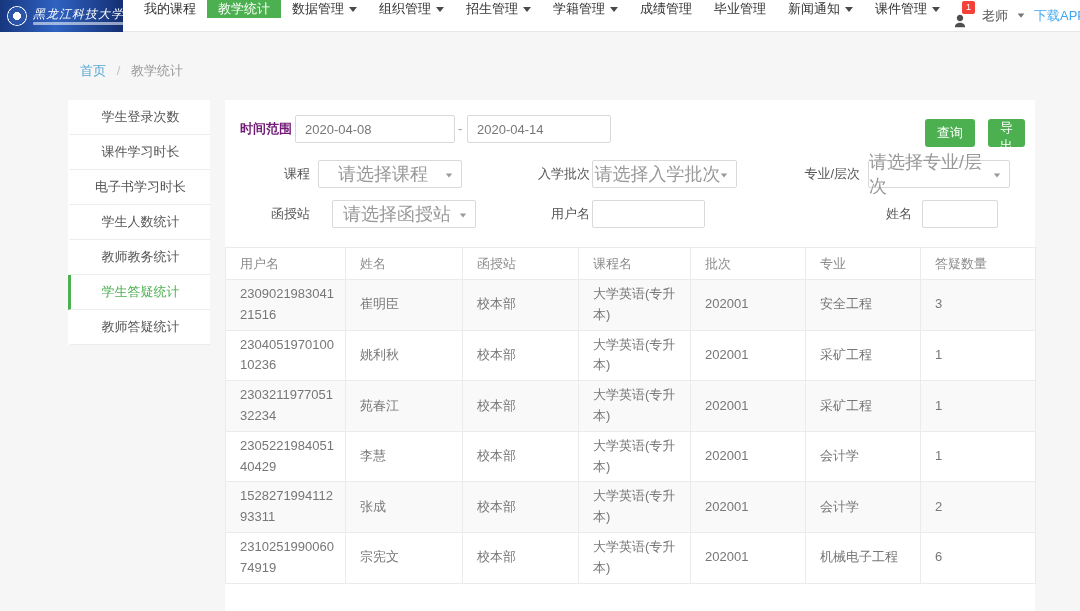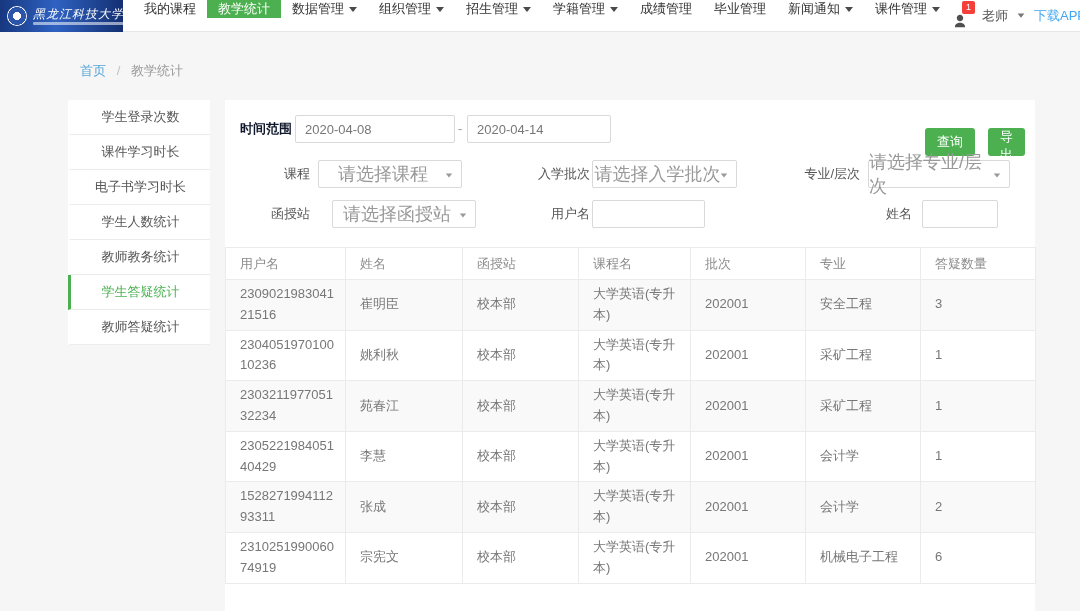--- a/index.html
+++ b/index.html
@@ -70,36 +70,36 @@
   
   .main {
     position: absolute; left: 225px; top: 100px; width: 810px; min-height: 511px;
     background: #fff; padding: 15px 15px 0;
   }
   .filter-row { position: relative; height: 28px; }
   .fr1 { margin-bottom: 17px; }
   .fr2 { margin-bottom: 12px; }
   .fr3 { margin-bottom: 19px; }
   .flabel { position: absolute; top: 0; line-height: 28px; color: #555; text-align: right; }
-  .flabel.strong { font-weight: bold; color: #0f172a; }
+  .flabel.strong { font-weight: bold; color: #701a75; }
   .ctrl { position: absolute; top: 0; height: 28px; }
   input.txt {
     width: 100%; height: 28px; border: 1px solid #d9d9d9; border-radius: 2px;
     padding: 0 9px; font-size: 13px; color: #777; background: #fff; outline: none;
     font-family: "Liberation Sans", sans-serif;
   }
   .select-box {
     width: 100%; height: 28px; border: 1px solid #d9d9d9; border-radius: 2px;
     background: #fff; position: relative; cursor: pointer;
     display: flex; align-items: center; justify-content: center;
   }
   .select-box .sel-text { color: #999; font-size: 18px; padding-right: 14px; }
   .select-box .caret { position: absolute; right: 8px; top: 12px; border-top-color: #999; transform: scale(.8); }
   .btn {
-    position: absolute; top: 13px; height: 28px; border: none; border-radius: 3px;
+    position: absolute; top: 4px; height: 28px; border: none; border-radius: 3px;
     background: #4cb050; color: #fff; font-size: 13px; cursor: pointer; padding: 0 12px;
     font-family: "Liberation Sans", sans-serif;
   }
   .btn-query { left: 685px; }
   .btn-export { left: 748px; }
   .dash-sep { position: absolute; left: 218px; top: 0; line-height: 28px; color: #999; }
   
   table.grid { border-collapse: collapse; width: 810px; margin-left: -15px; table-layout: fixed; }
   .grid th, .grid td { border: 1px solid #ebebeb; padding: 4px 8px 4px 14px; text-align: left; font-weight: normal; }
   .grid thead th { height: 32px; color: #8c8c8c; font-size: 13px; background: #fff; }

